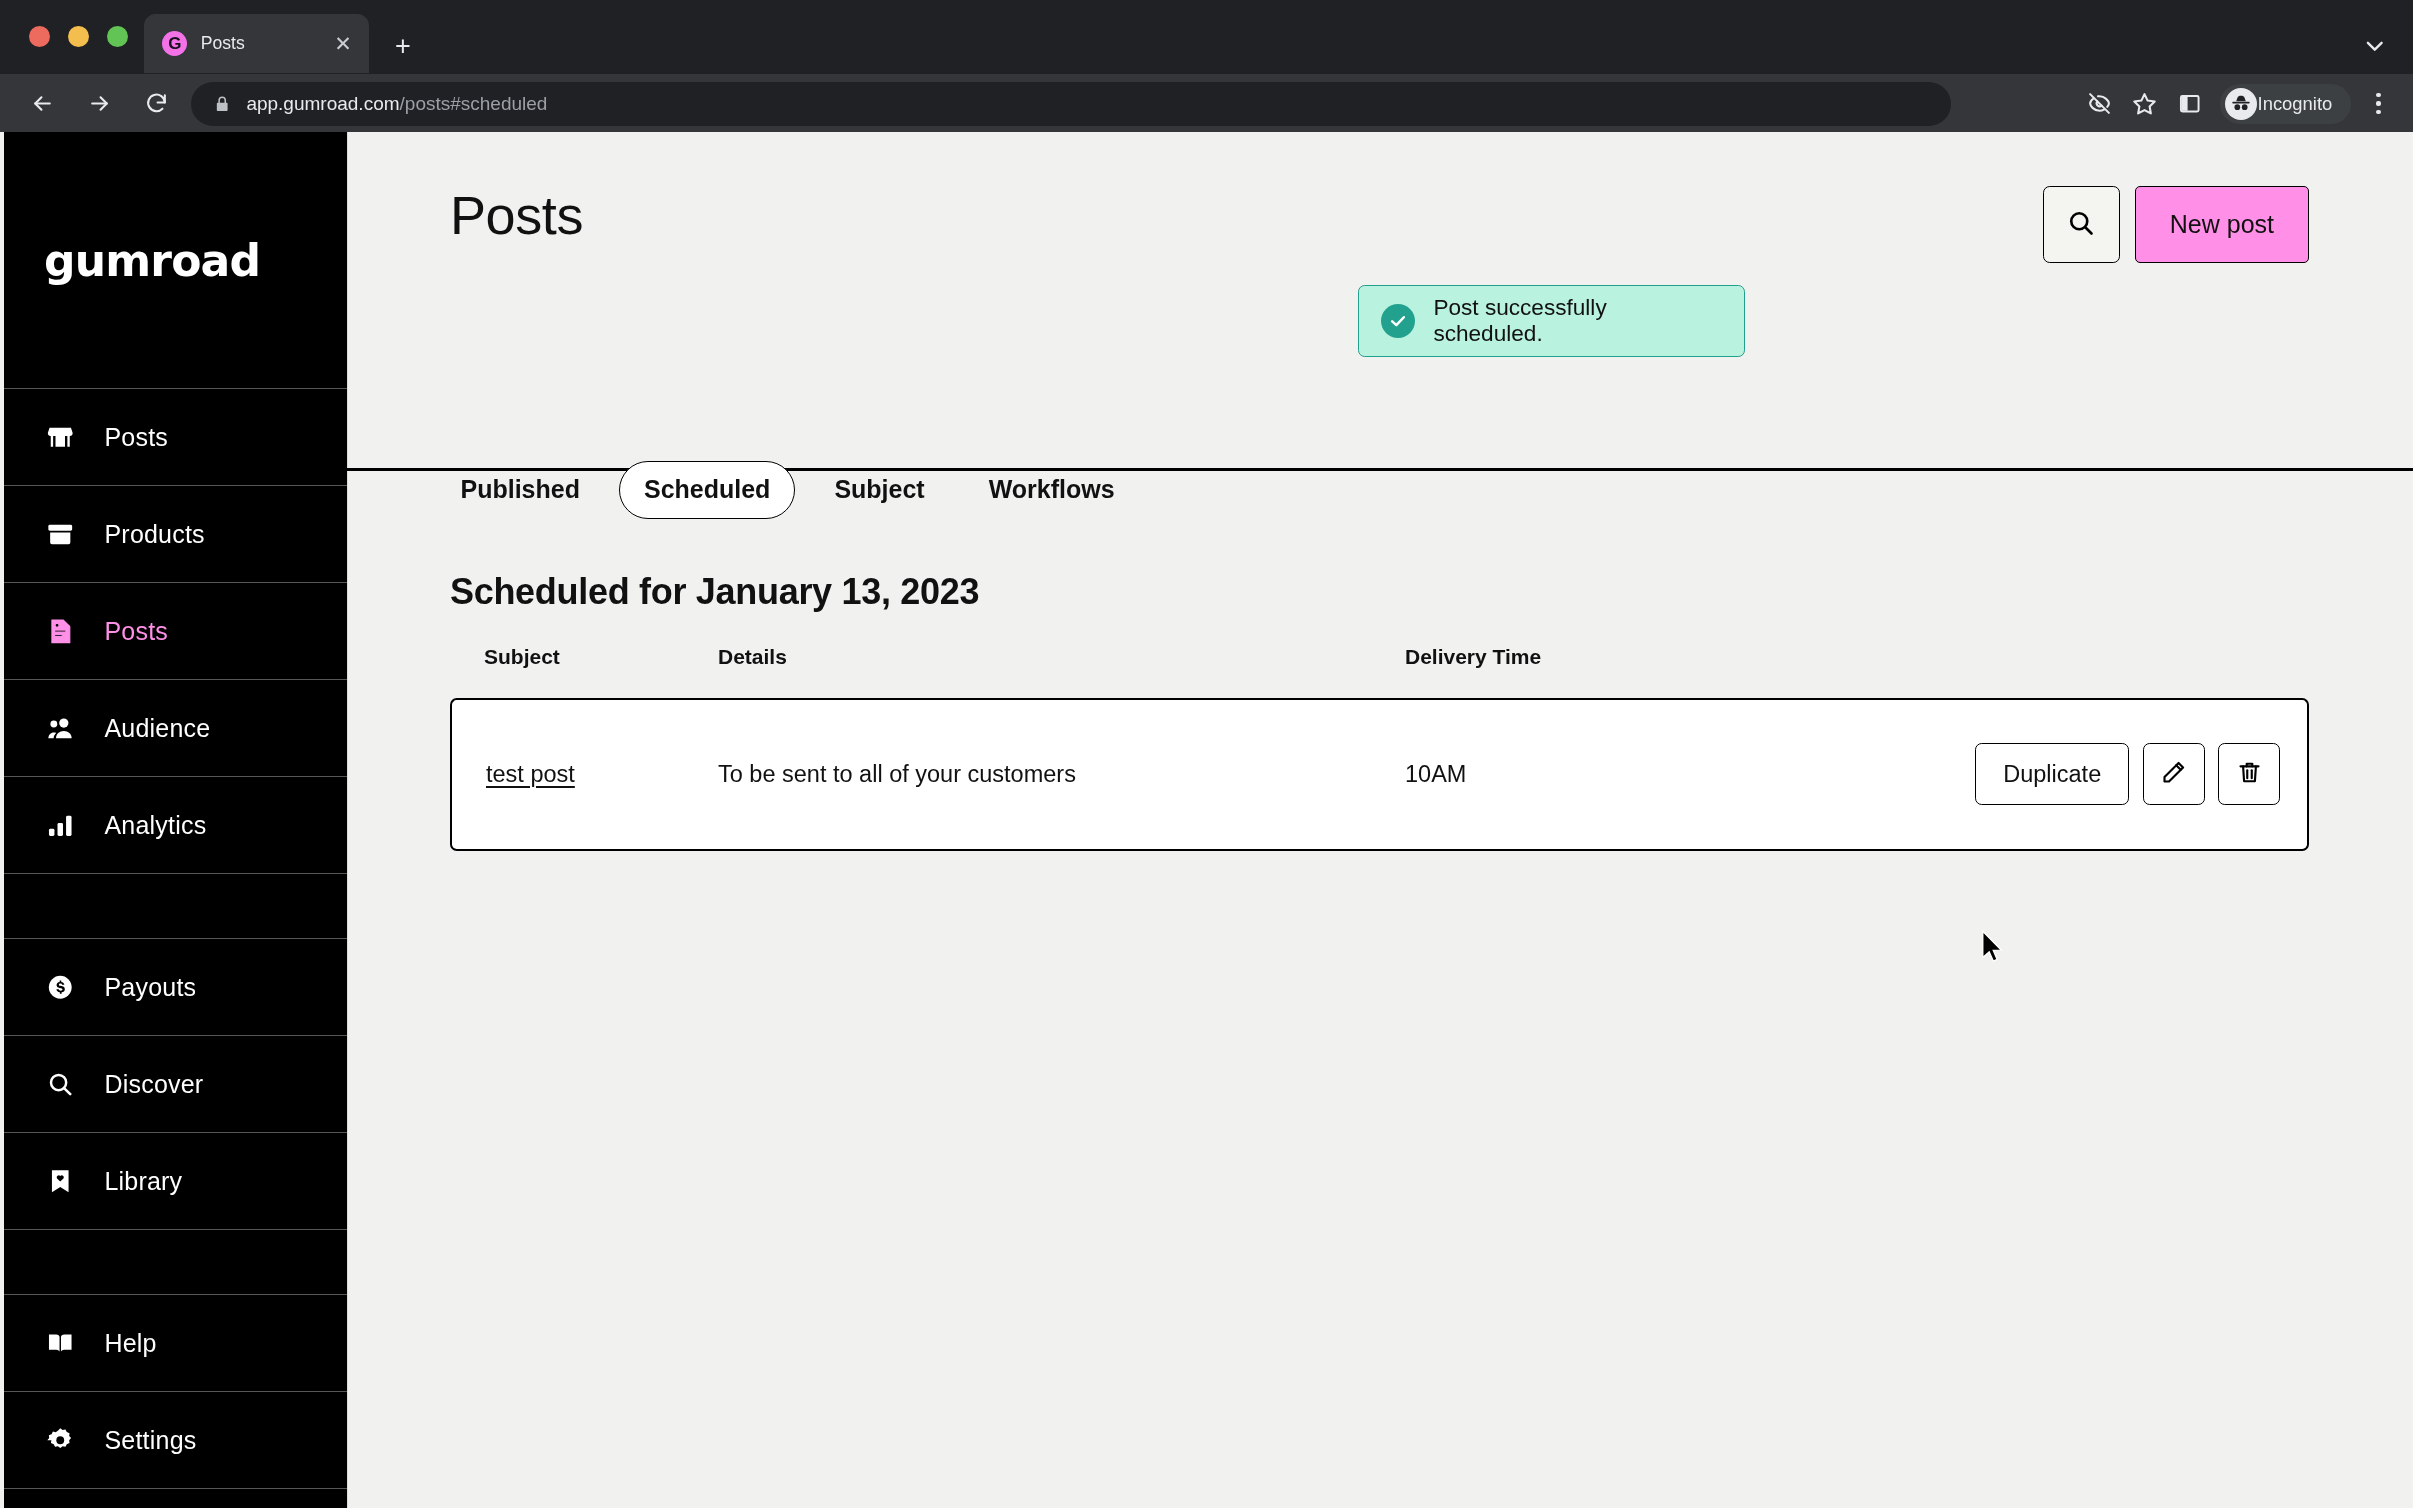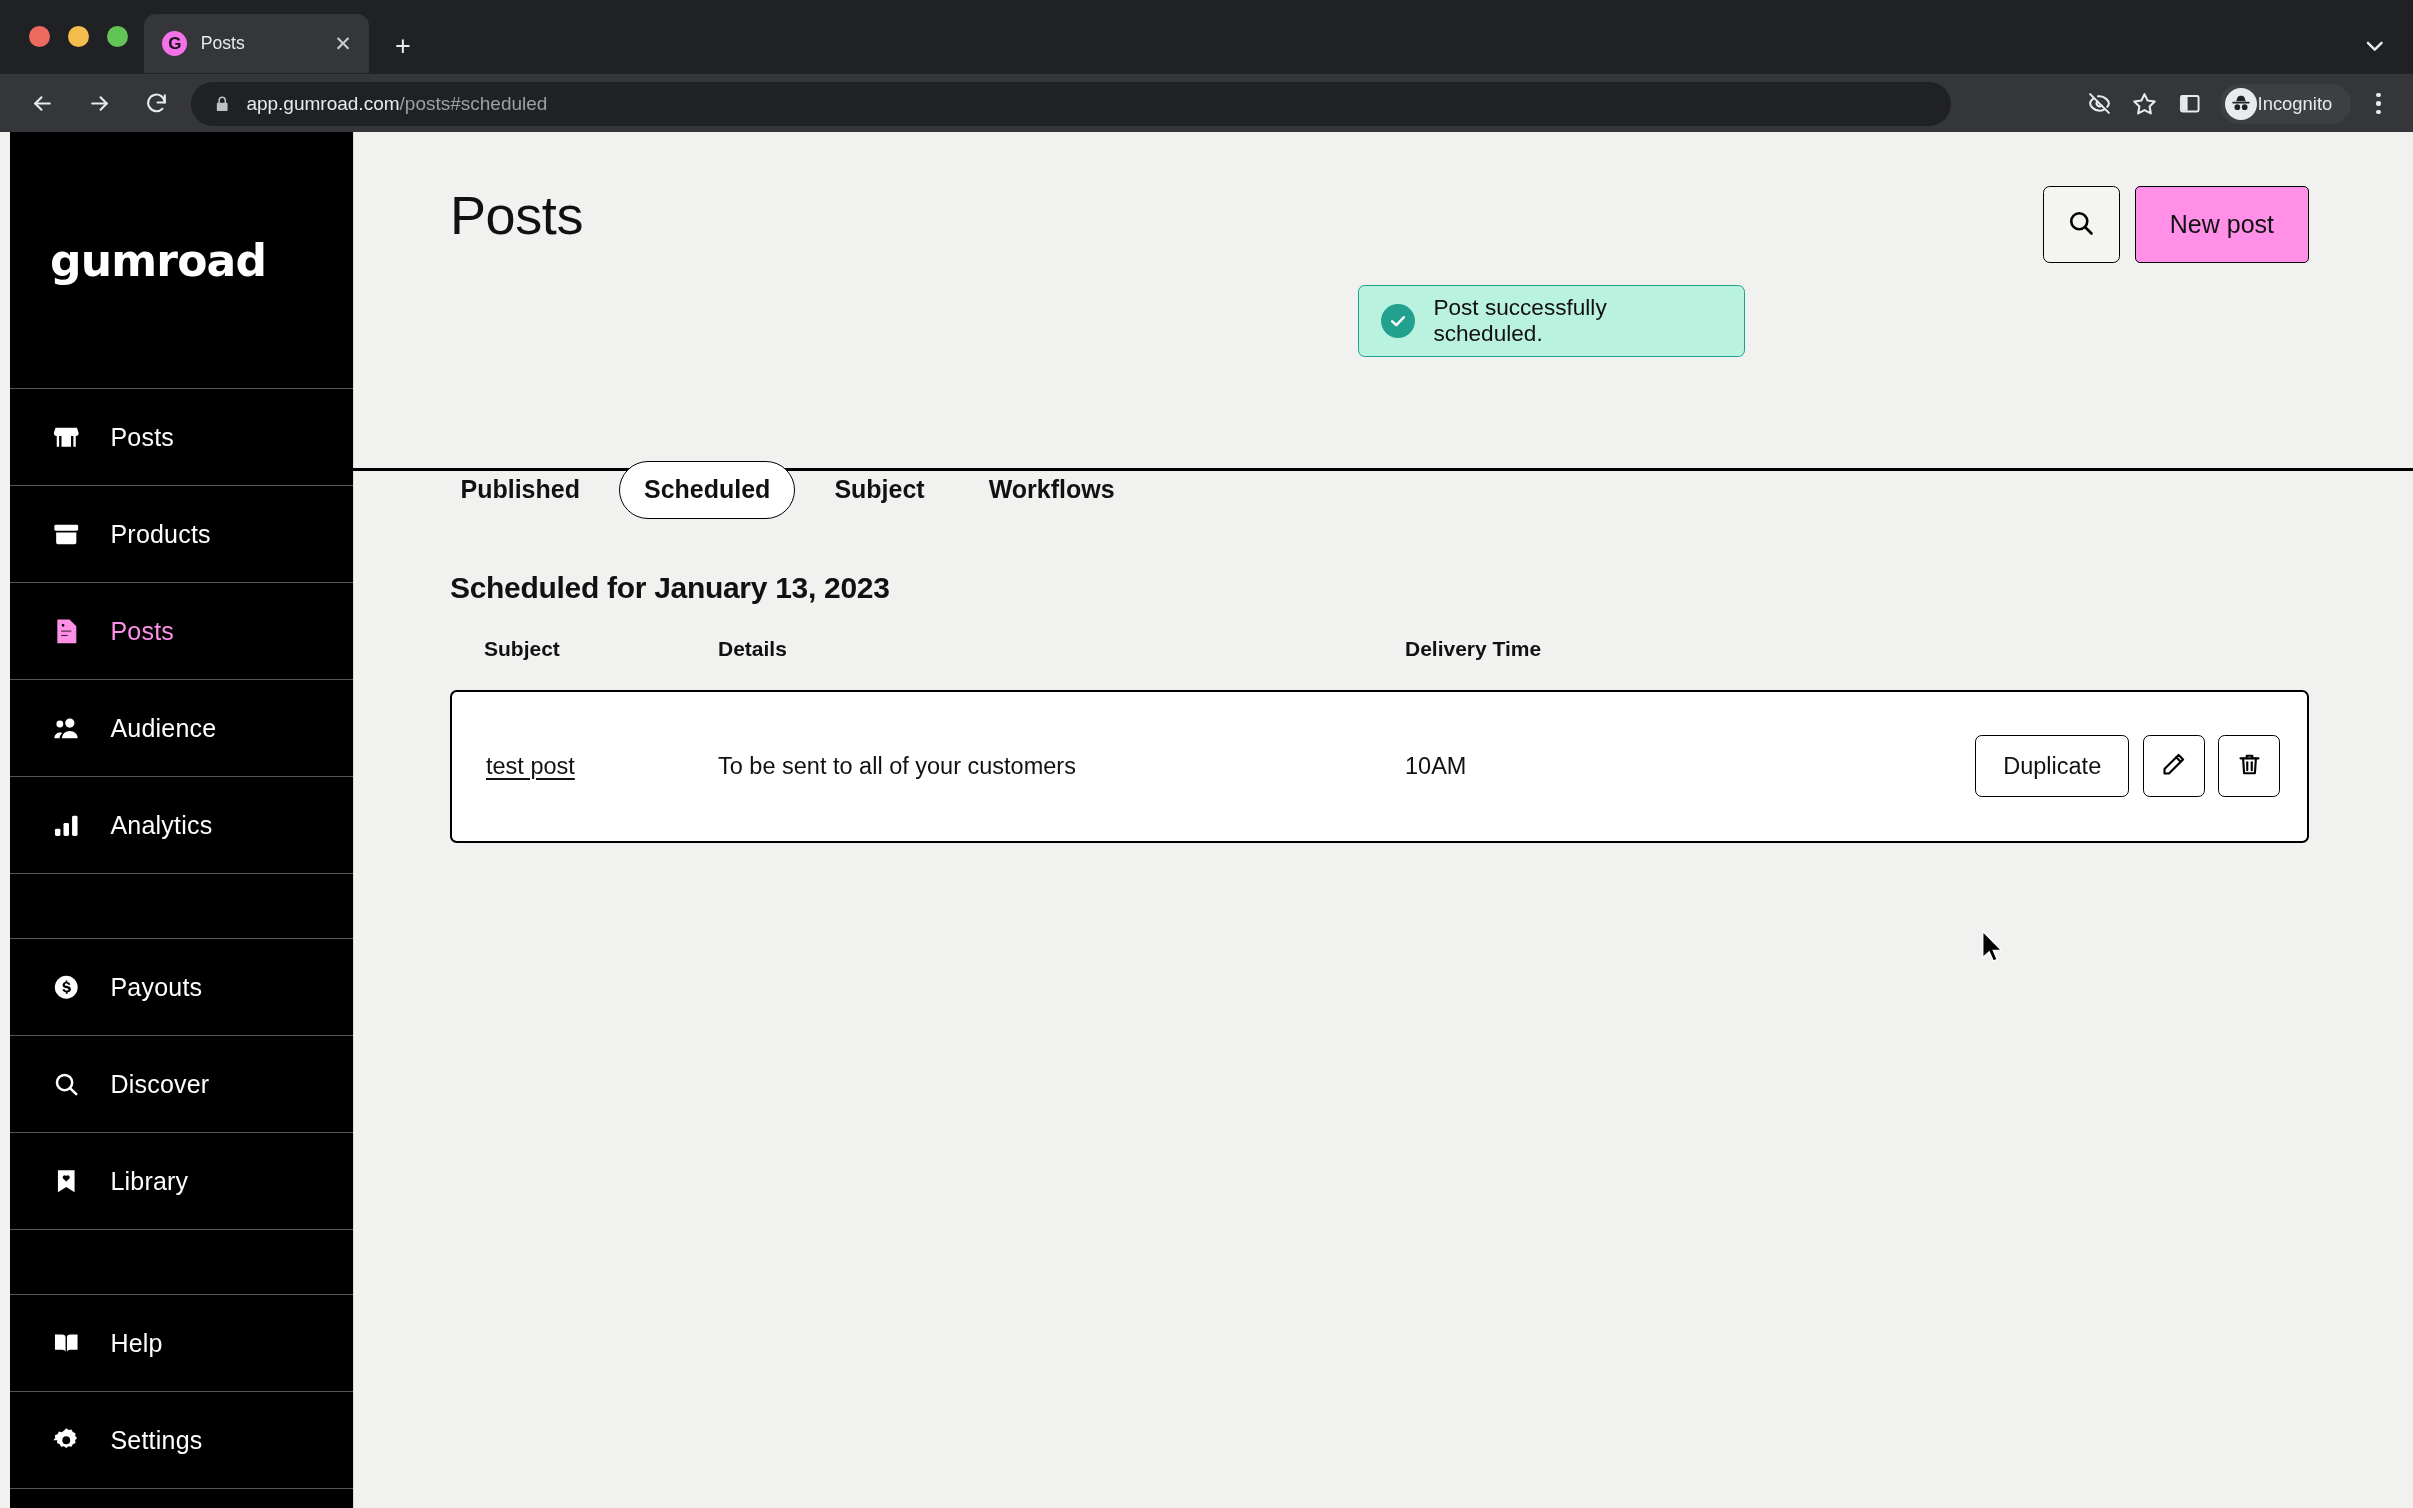--- a/index.html
+++ b/index.html
@@ -119,21 +119,21 @@
   
   #page {
     position: absolute; top: 132px; left: 0;
     width: 2413px; height: 1376px;
     background: #F1F1EF;
     overflow: hidden;
   }
 
   
   #sidebar {
-    position: absolute; left: 10px; top: 0;
+    position: absolute; left: 4px; top: 0;
     width: 344px; height: 1376px;
     background: #000000;
     border-right: 1.7px solid #DDDDD8;
     color: #FFFFFF;
   }
   #brand {
     height: 257px;
     display: flex; align-items: center;
     padding-left: 40px;
     border-bottom: 1.7px solid #575757;
@@ -227,21 +227,21 @@
     position: absolute; left: 92px; top: 329px;
     display: flex; align-items: center; gap: 15px; font-weight: bold;
   }
 
   #content {
     position: absolute; left: 0; top: 342px;
     width: 2070px; height: 1034px;
     padding: 97px 105px 0 106px;
   }
   #section-title {
-    font-size: 30px; color: #111; letter-spacing: -0.3px;
+    font-size: 36px; color: #111; letter-spacing: -0.3px;
   }
   #table-wrap { margin-top: 32px; }
   table#posts-table {
     width: 100%;
     border-collapse: separate;
     border-spacing: 0;
     table-layout: fixed;
   }
   table#posts-table th {
     text-align: left;

